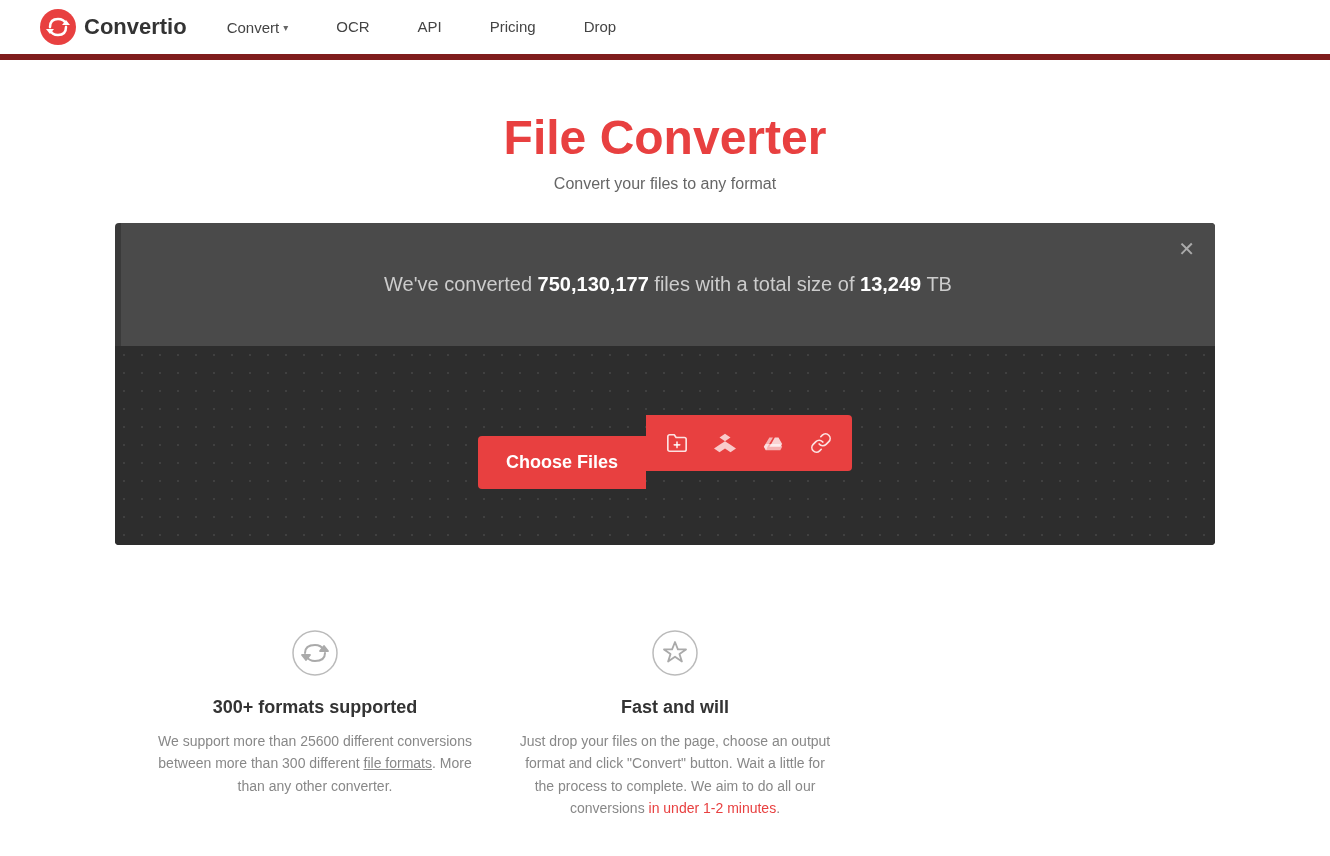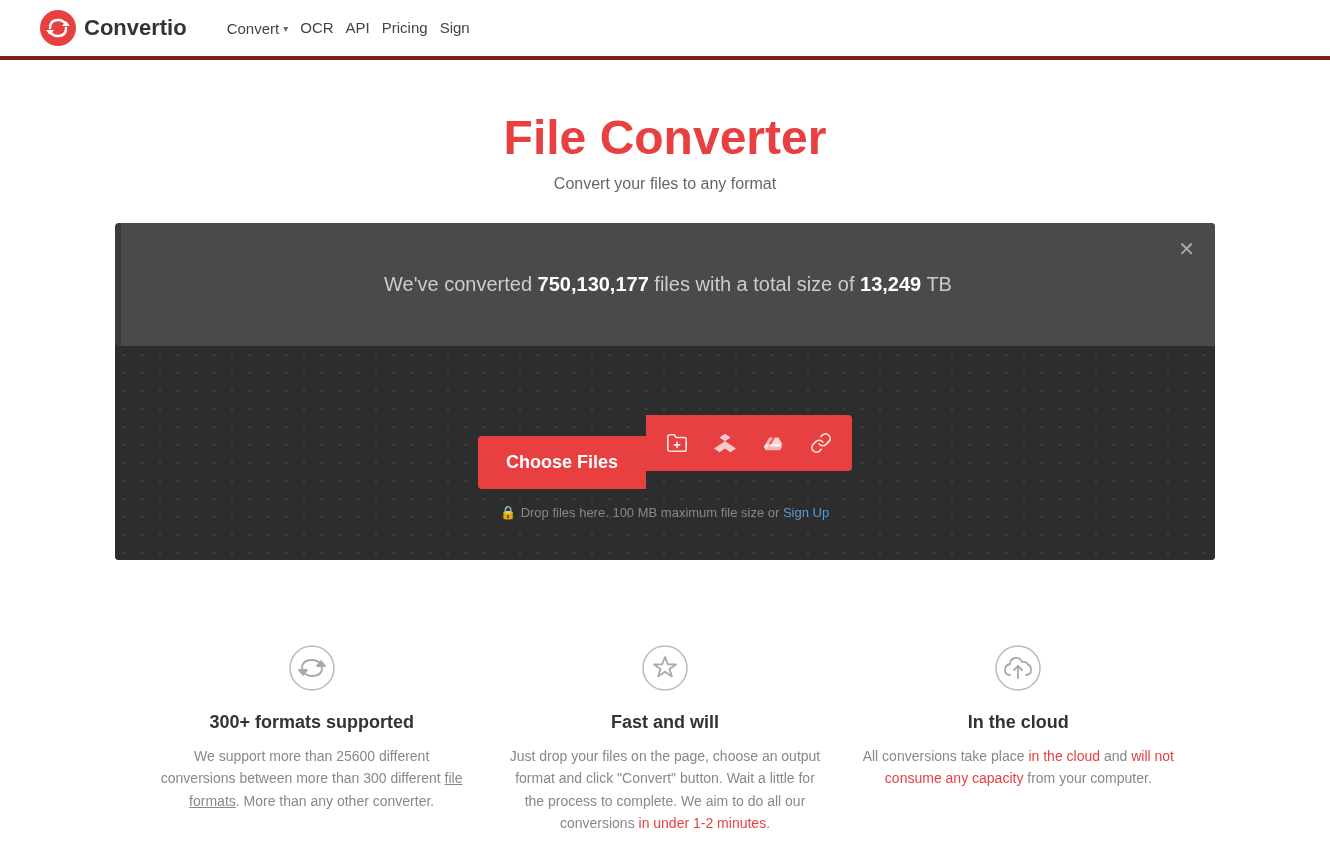--- a/index.html
+++ b/index.html
@@ -4,21 +4,21 @@
   <style>
     * { margin: 0; padding: 0; box-sizing: border-box; }
     body { font-family: 'Segoe UI', Arial, sans-serif; background: #fff; color: #333; }
 
     
     nav {
       display: flex;
       align-items: center;
       padding: 0 40px;
       height: 60px;
-      border-bottom: 4px solid #7f1d1d;
+      border-bottom: 6px solid #7f1d1d;
       position: relative;
     }
     .logo {
       display: flex;
       align-items: center;
       gap: 8px;
       text-decoration: none;
       margin-right: 40px;
     }
     .logo-icon {
@@ -26,21 +26,21 @@
       height: 36px;
     }
     .logo-text {
       font-size: 22px;
       font-weight: 600;
       color: #333;
     }
     .nav-links {
       display: flex;
       align-items: center;
-      gap: 12px;
+      gap: 48px;
       list-style: none;
     }
     .nav-links a {
       text-decoration: none;
       color: #444;
       font-size: 15px;
     }
     .nav-convert {
       display: flex;
       align-items: center;
@@ -220,21 +220,21 @@
       <a href="#">
         <span class="nav-convert">
           <span>Convert</span>
           <span class="chevron-down">▾</span>
         </span>
       </a>
     </li>
     <li><a href="#"><span>OCR</span></a></li>
     <li><a href="#"><span>API</span></a></li>
     <li><a href="#"><span>Pricing</span></a></li>
-    <li><a href="#"><span>Sign</span></a></li>
+    <li><a href="#"><span>Drop</span></a></li>
   </ul>
 </nav>
 
 <section class="hero">
   <h1 class="hero-title">File Converter</h1>
   <p class="hero-subtitle">Convert your files to any format</p>
 </section>
 
 <div class="upload-container">
   <button class="close-btn">✕</button>
@@ -273,24 +273,20 @@
         </button>
 
         <button class="upload-icon-btn" title="URL">
           <svg width="22" height="22" viewBox="0 0 24 24" fill="none" stroke="currentColor" stroke-width="1.8" stroke-linecap="round" stroke-linejoin="round">
             <path d="M10 13a5 5 0 0 0 7.54.54l3-3a5 5 0 0 0-7.07-7.07l-1.72 1.71"></path>
             <path d="M14 11a5 5 0 0 0-7.54-.54l-3 3a5 5 0 0 0 7.07 7.07l1.71-1.71"></path>
           </svg>
         </button>
       </div>
     </div>
-    <p class="drop-text">
-      <span>🔒</span>
-      <span>Drop files here. 100 MB maximum file size or </span><a href="#">Sign Up</a>
-    </p>
   </div>
 </div>
 
 <section class="features">
 
   <div class="feature">
     <div class="feature-icon">
       <svg width="50" height="50" viewBox="0 0 50 50" fill="none" stroke="#aaa" stroke-width="1.8" stroke-linecap="round" stroke-linejoin="round">
         <circle cx="25" cy="25" r="22" stroke="#bbb" stroke-width="1.5"></circle>
         <path d="M15 25 Q15 17 25 17 Q31 17 34 22" stroke="#aaa" stroke-width="2"></path>
@@ -307,26 +303,14 @@
     <div class="feature-icon">
       <svg width="50" height="50" viewBox="0 0 50 50" fill="none" stroke="#aaa" stroke-width="1.8" stroke-linecap="round" stroke-linejoin="round">
         <circle cx="25" cy="25" r="22" stroke="#bbb" stroke-width="1.5"></circle>
         <polygon points="25,14 27.9,21.4 36,21.4 29.5,26.1 31.9,33.5 25,28.7 18.1,33.5 20.5,26.1 14,21.4 22.1,21.4" stroke="#aaa" fill="none"></polygon>
       </svg>
     </div>
     <h3 class="feature-title">Fast and will</h3>
     <p class="feature-desc">Just drop your files on the page, choose an output format and click "Convert" button. Wait a little for the process to complete. We aim to do all our conversions <span class="highlight">in under 1-2 minutes</span>.</p>
   </div>
 
-  <div class="feature">
-    <div class="feature-icon">
-      <svg width="50" height="50" viewBox="0 0 50 50" fill="none" stroke="#aaa" stroke-width="1.8" stroke-linecap="round" stroke-linejoin="round">
-        <circle cx="25" cy="25" r="22" stroke="#bbb" stroke-width="1.5"></circle>
-        <path d="M17 32 Q12 32 12 27 Q12 22 17 21 Q17 16 22 15 Q27 14 29 19 Q34 18 35 22 Q38 22 38 27 Q38 32 33 32"></path>
-        <polyline points="21,27 25,23 29,27"></polyline>
-        <line x1="25" y1="23" x2="25" y2="35"></line>
-      </svg>
-    </div>
-    <h3 class="feature-title">In the cloud</h3>
-    <p class="feature-desc">All conversions take place <span class="highlight">in the cloud</span> and <span class="highlight">will not consume any capacity</span> from your computer.</p>
-  </div>
 
 </section>
 
 </body></html>

